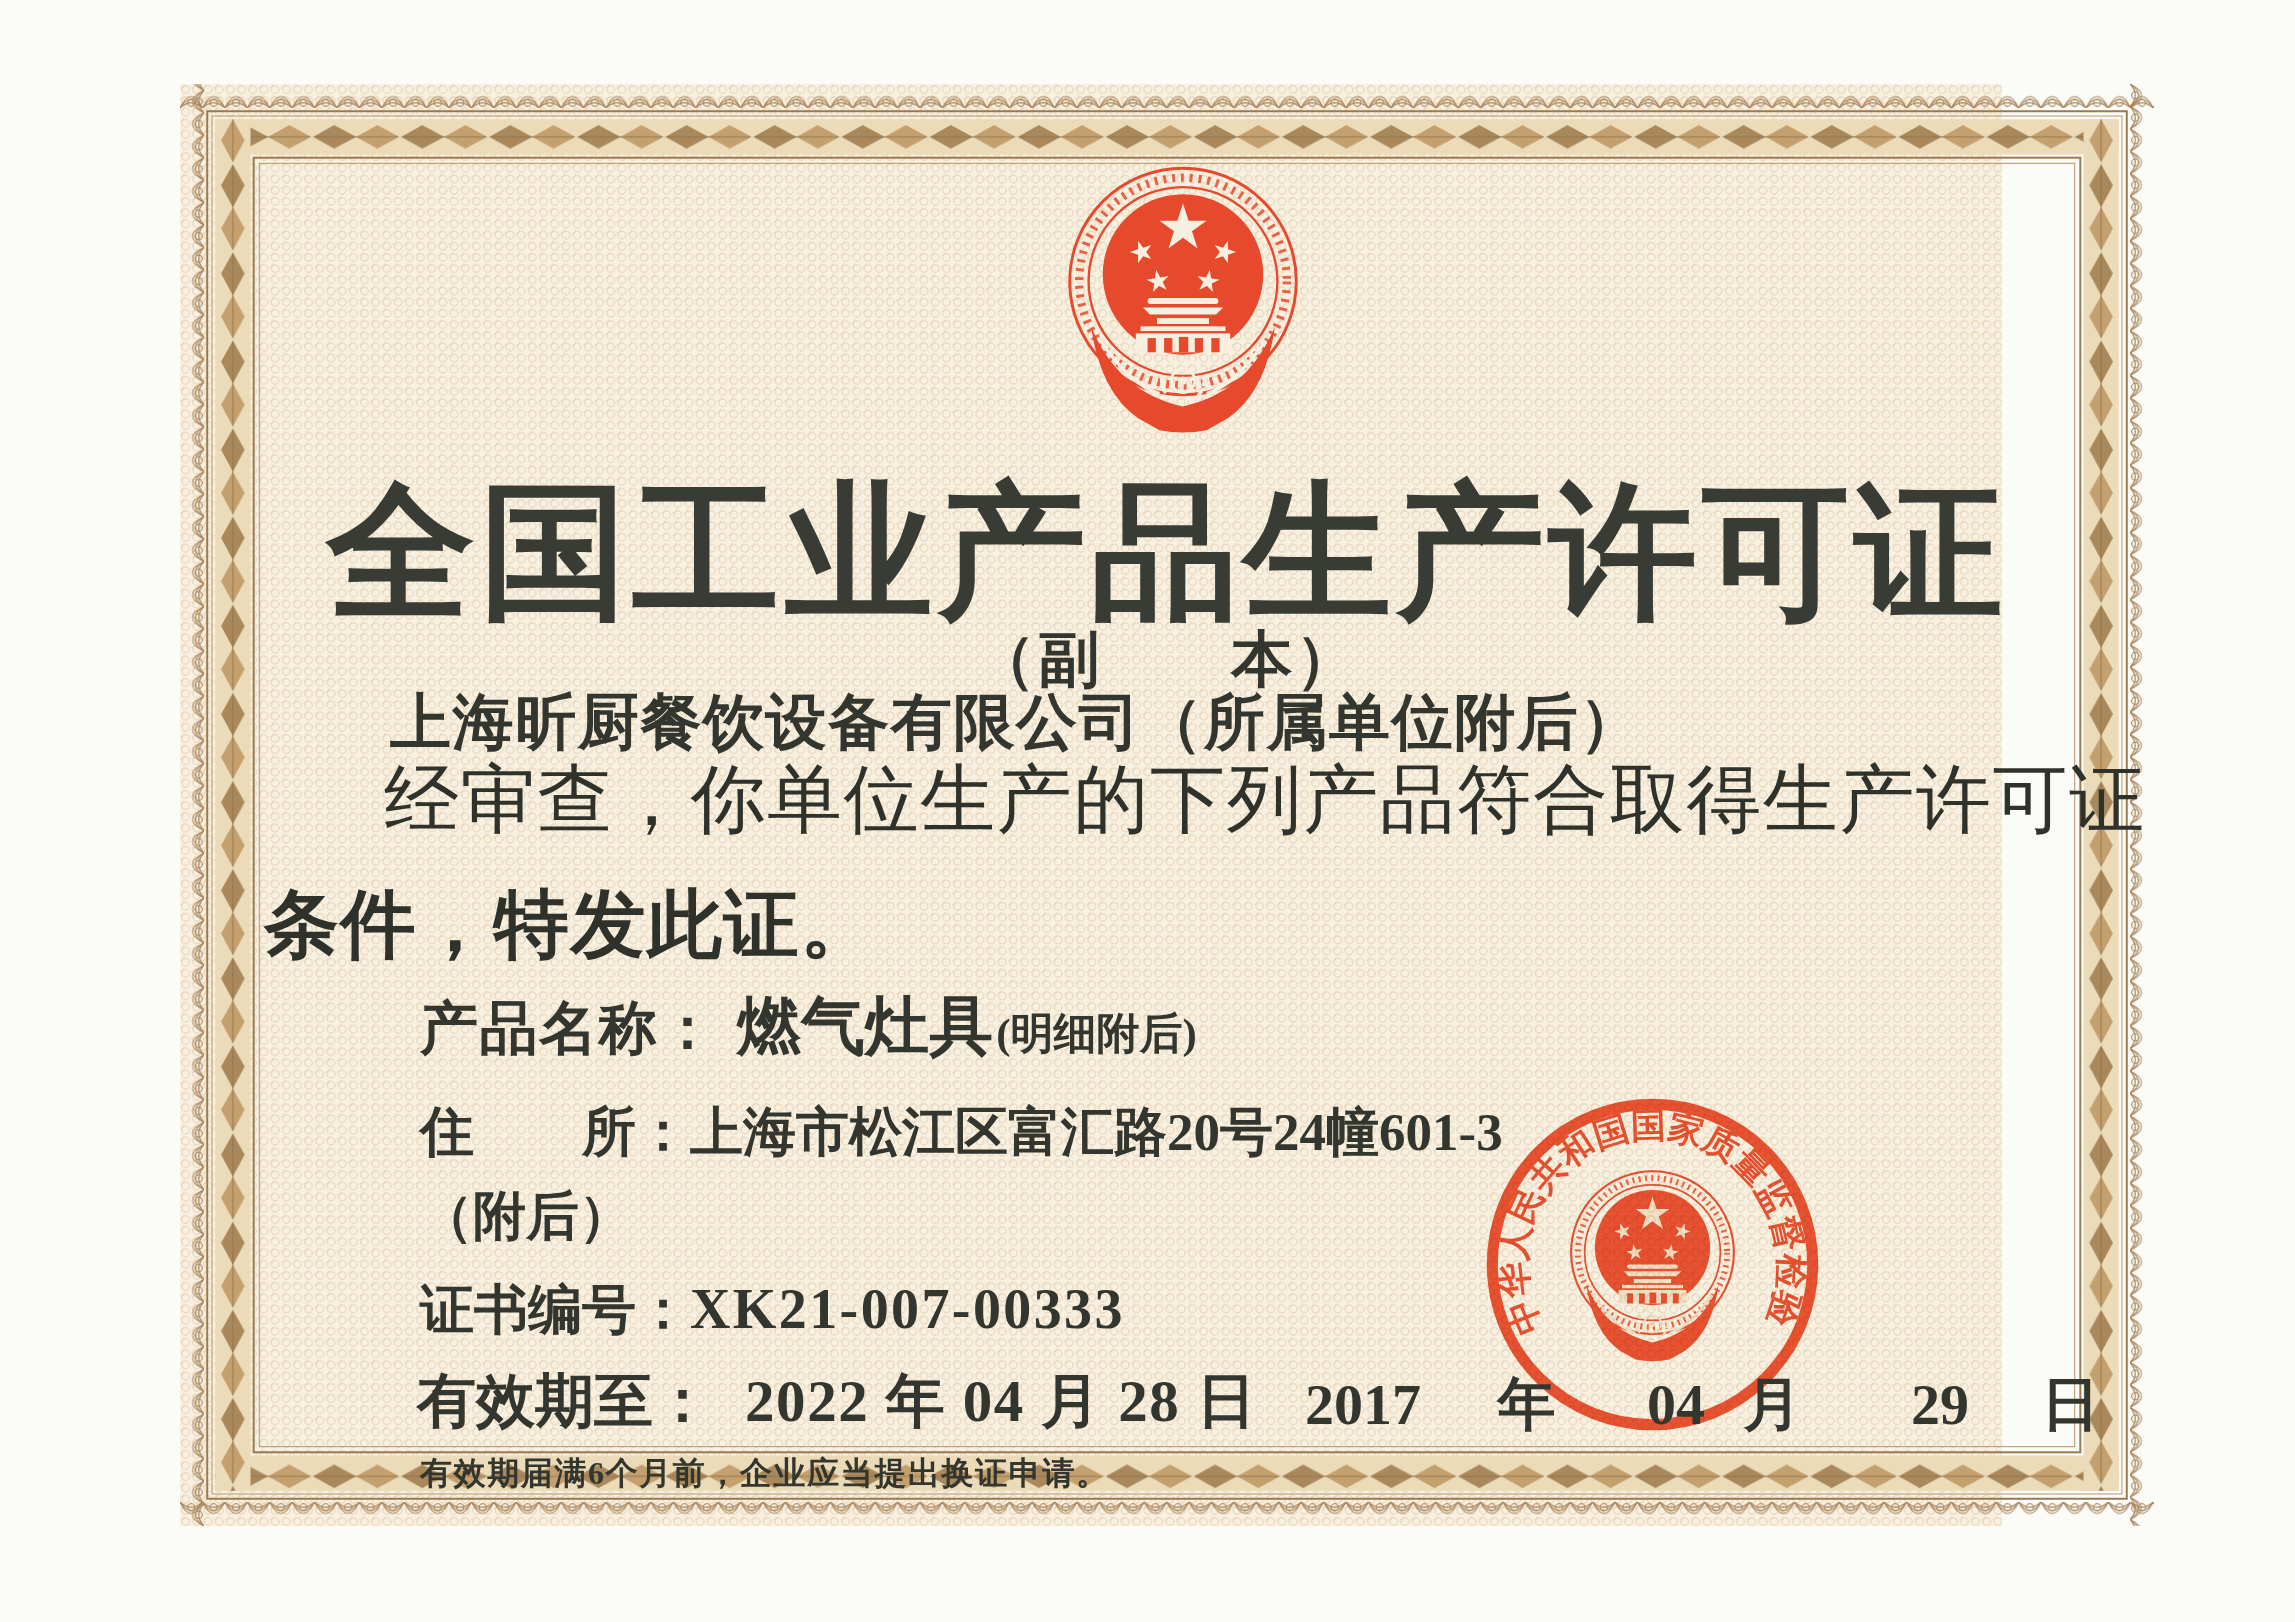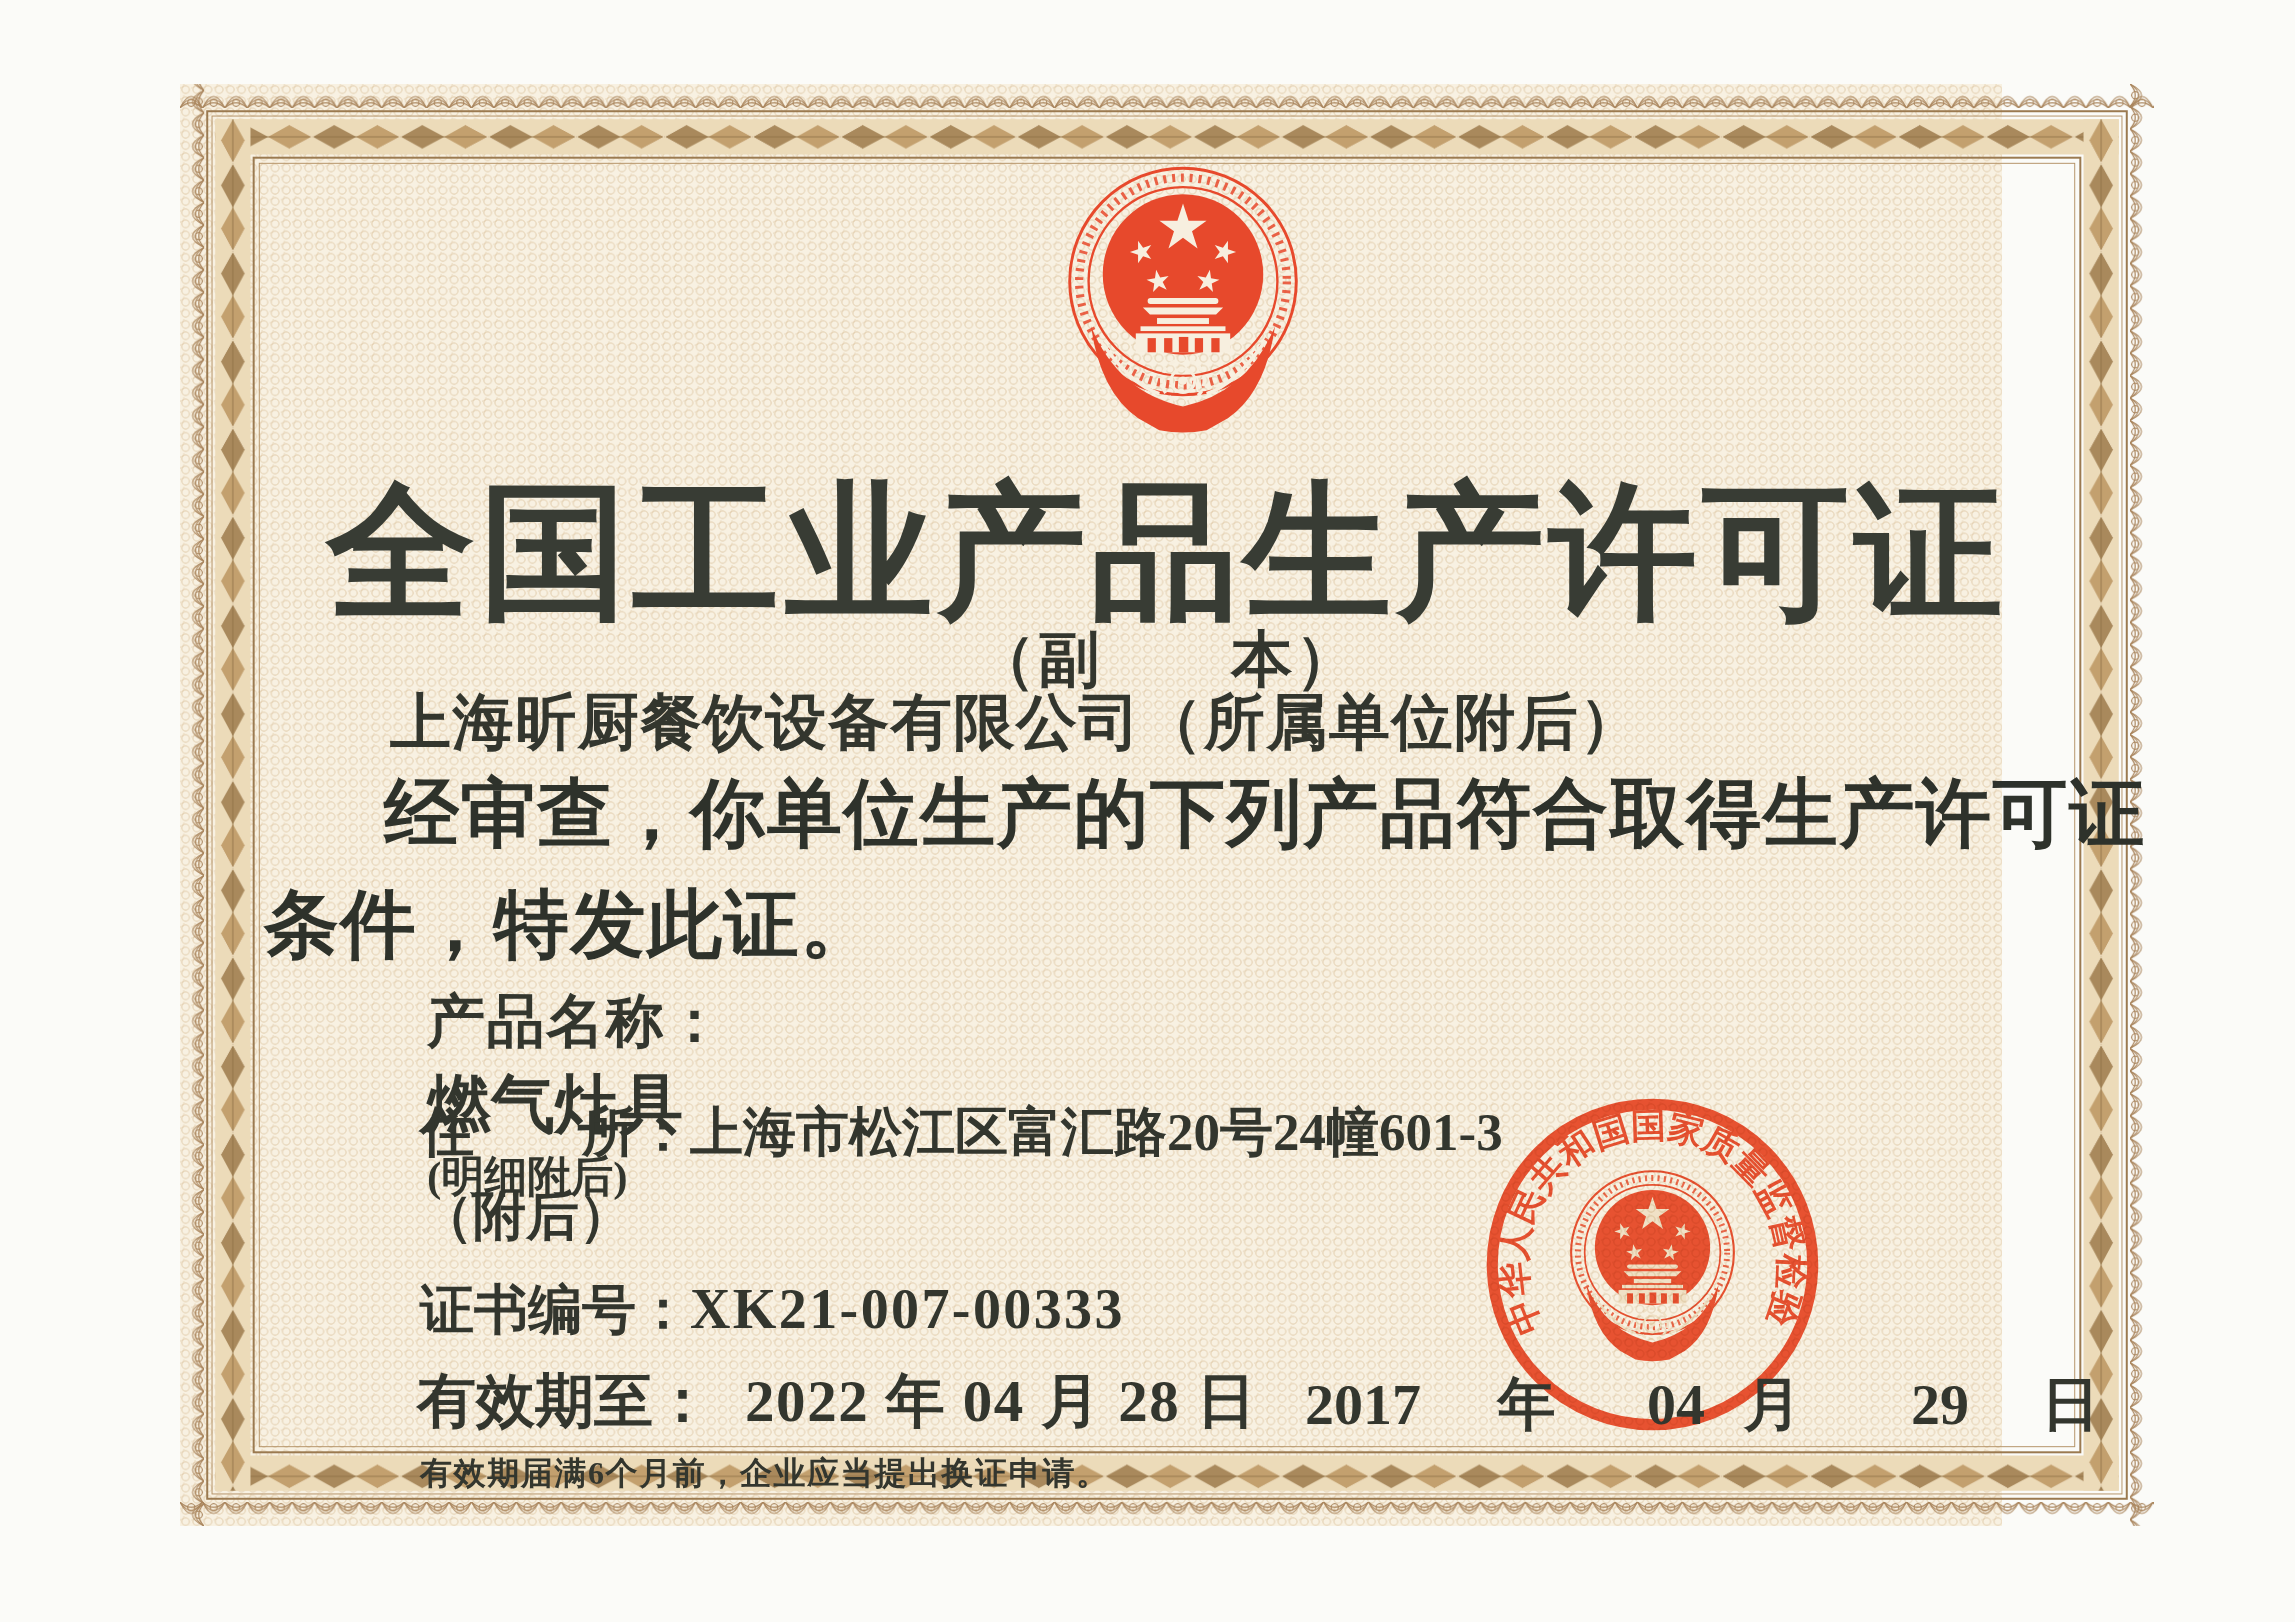--- a/index.html
+++ b/index.html
@@ -22,25 +22,25 @@
   .content{position:absolute;left:0;top:0;width:1974px;height:1442px;}
   .abs{position:absolute;white-space:nowrap;}
   .centered{left:0;width:1974px;text-align:center;}
 
   .emblem-top{left:885px;top:77px;width:236px;height:274px;color:#e7492c;}
 
   .title{top:370px;font-size:148px;font-weight:700;letter-spacing:4.8px;color:#383c34;}
   .subtitle{top:535px;font-size:61px;font-weight:600;letter-spacing:3.2px;color:#33362e;}
 
   .company{left:210px;top:598px;font-size:61px;font-weight:700;letter-spacing:1.6px;}
-  .body1{left:84px;top:666px;padding-left:120px;font-size:75px;font-weight:700;letter-spacing:1.6px;color:#2e322b;margin-top:14px;}
+  .body1{left:84px;top:666px;padding-left:120px;font-size:75px;font-weight:400;letter-spacing:1.6px;color:#2e322b;}
   .body2{left:84px;top:791px;font-size:75px;font-weight:700;letter-spacing:1.6px;color:#2e322b;}
 
   .row{display:flex;align-items:baseline;}
-  .product-row{left:228px;top:899px;flex-direction:column;}
+  .product-row{left:240px;top:899px;}
   .product-label{font-size:58px;font-weight:700;letter-spacing:1.6px;}
   .product-value{font-size:64px;font-weight:700;margin-left:19px;}
   .product-note{font-size:43px;font-weight:700;margin-left:3.2px;}
 
   .field-label{font-size:54px;font-weight:700;}
   .field-value{font-size:53px;font-weight:600;}
   .f-domicile{left:240px;top:1012px;}
   .f-prodaddr{left:240px;top:1097px;}
   .f-certno{left:240px;top:1190px;}
   .certno-value{font-size:56px;letter-spacing:2.4px;}

